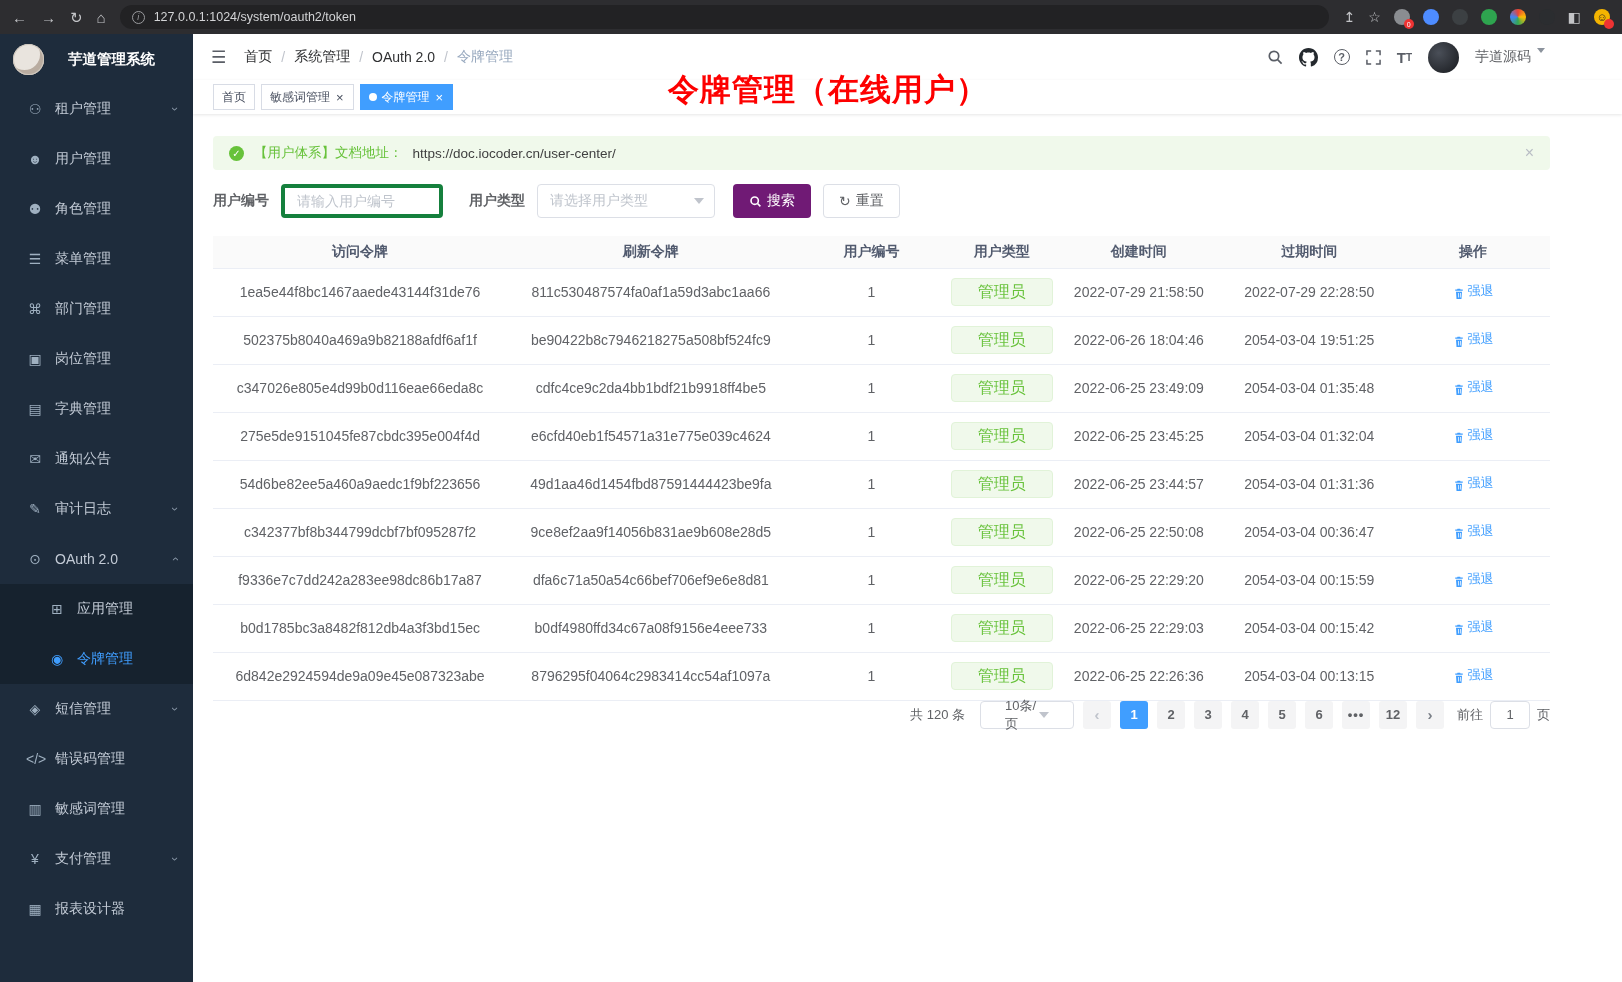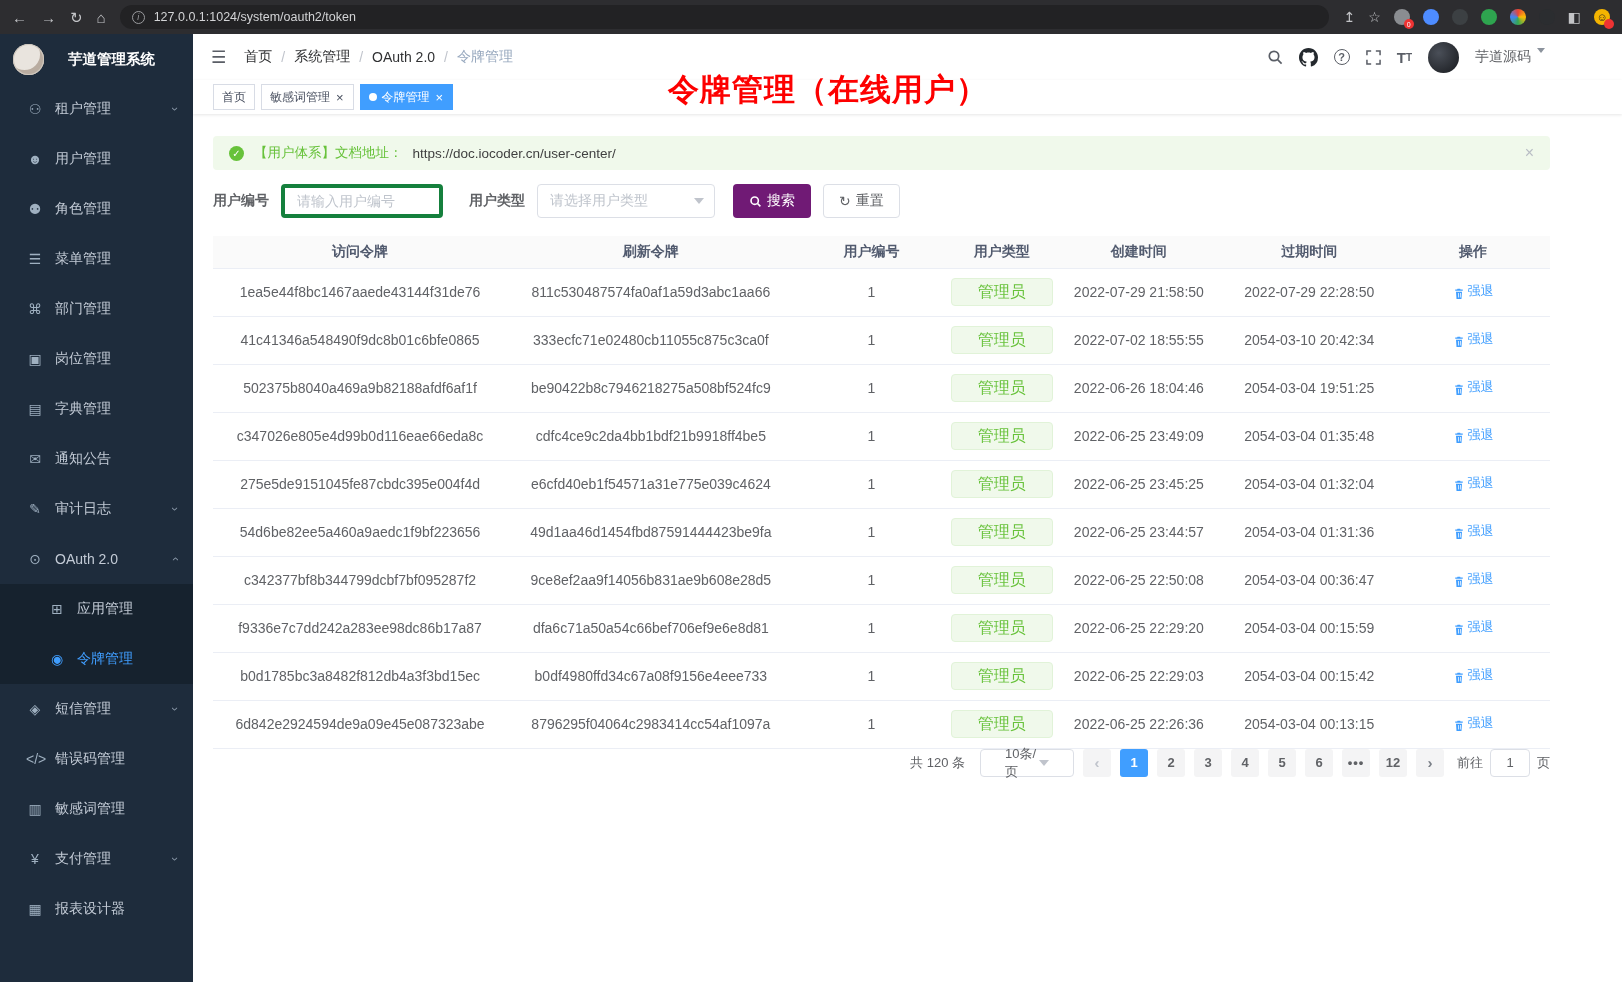--- a/index.html
+++ b/index.html
@@ -374,31 +374,20 @@
               <td>811c530487574fa0af1a59d3abc1aa66</td>
               <td>1</td>
               <td><span class="badge">管理员</span></td>
               <td>2022-07-29 21:58:50</td>
               <td>2022-07-29 22:28:50</td>
               <td><span class="action"><svg width="12" height="12" viewBox="0 0 16 16" fill="currentColor">
                     <path d="M6.5 1h3l.5 1H13v1.5H3V2h2.5l.5-1zM4 5h8l-.7 9.5H4.7L4 5zm2.6 1.5l.2 6h1l-.2-6h-1zm2.8 0l-.2 6h1l.2-6h-1z"></path>
                   </svg>强退</span></td>
             </tr>
             <tr>
-              <td>41c41346a548490f9dc8b01c6bfe0865</td>
-              <td>333ecfc71e02480cb11055c875c3ca0f</td>
-              <td>1</td>
-              <td><span class="badge">管理员</span></td>
-              <td>2022-07-02 18:55:55</td>
-              <td>2054-03-10 20:42:34</td>
-              <td><span class="action"><svg width="12" height="12" viewBox="0 0 16 16" fill="currentColor">
-                    <path d="M6.5 1h3l.5 1H13v1.5H3V2h2.5l.5-1zM4 5h8l-.7 9.5H4.7L4 5zm2.6 1.5l.2 6h1l-.2-6h-1zm2.8 0l-.2 6h1l.2-6h-1z"></path>
-                  </svg>强退</span></td>
-            </tr>
-            <tr>
               <td>502375b8040a469a9b82188afdf6af1f</td>
               <td>be90422b8c7946218275a508bf524fc9</td>
               <td>1</td>
               <td><span class="badge">管理员</span></td>
               <td>2022-06-26 18:04:46</td>
               <td>2054-03-04 19:51:25</td>
               <td><span class="action"><svg width="12" height="12" viewBox="0 0 16 16" fill="currentColor">
                     <path d="M6.5 1h3l.5 1H13v1.5H3V2h2.5l.5-1zM4 5h8l-.7 9.5H4.7L4 5zm2.6 1.5l.2 6h1l-.2-6h-1zm2.8 0l-.2 6h1l.2-6h-1z"></path>
                   </svg>强退</span></td>
             </tr>

